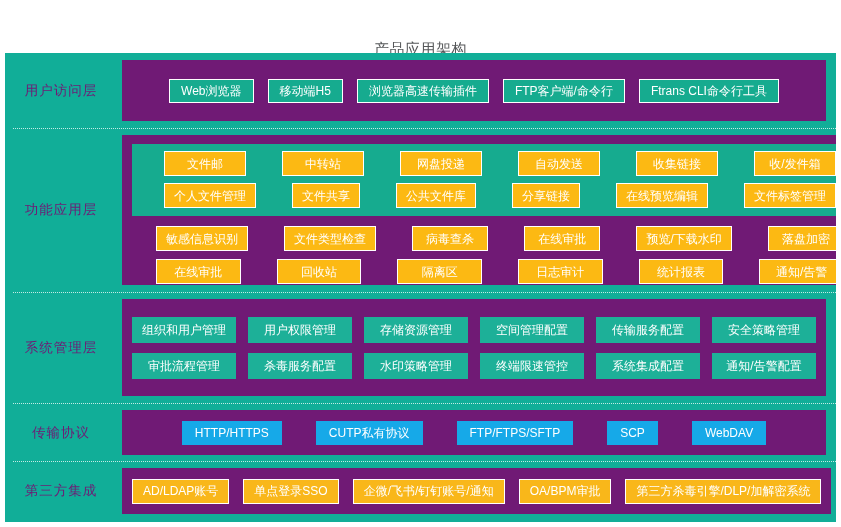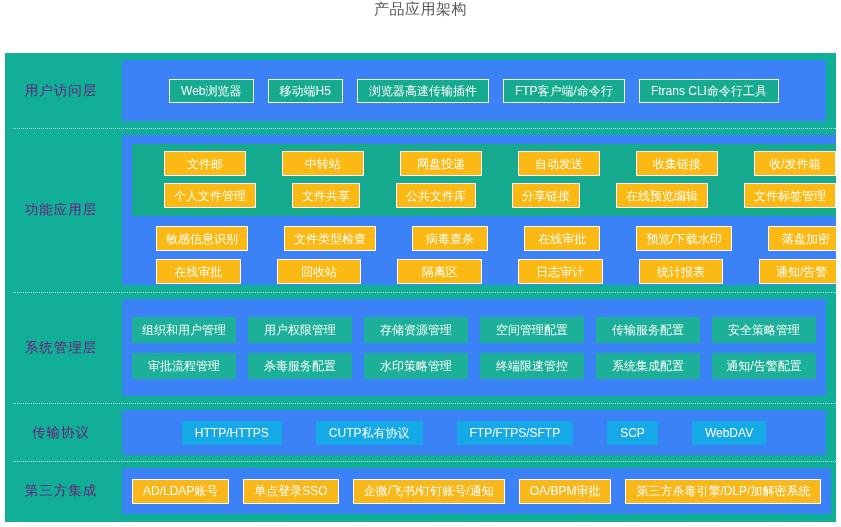--- a/index.html
+++ b/index.html
@@ -13,22 +13,24 @@
   body {
     font-family: "Liberation Sans", "DejaVu Sans", sans-serif;
   }
 
   
   .page-title {
     text-align: center;
     color: #555759;
     font-size: 15px;
     line-height: 18px;
+    padding-top: 12px;
     letter-spacing: 0.5px;
     font-weight: 400;
+    margin-top: 28px;
   }
 
   
   .arch-frame {
     position: absolute;
     left: 5px;
     top: 53px;
     width: 831px;
     height: 469px;
     background: #11ae98;
@@ -73,21 +75,21 @@
     color: #701a75;
     font-size: 13.5px;
     letter-spacing: 1px;
     box-sizing: border-box;
   }
 
   
   .layer-panel {
     flex: 1 1 auto;
     margin: 7px 10px 7px 5px;
-    background: #3b82f6;
+    background: #701a75;
     box-sizing: border-box;
     display: flex;
     flex-direction: column;
     justify-content: center;
     align-items: center;
     padding: 0 10px;
   }
   .row-func .layer-panel {
     justify-content: flex-start;
     padding: 0;

